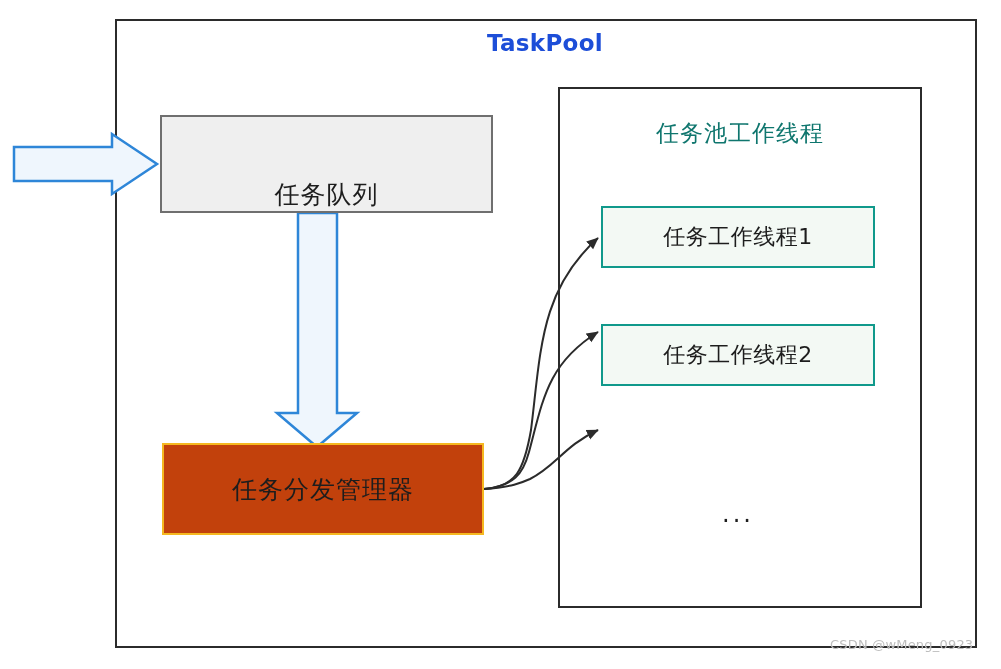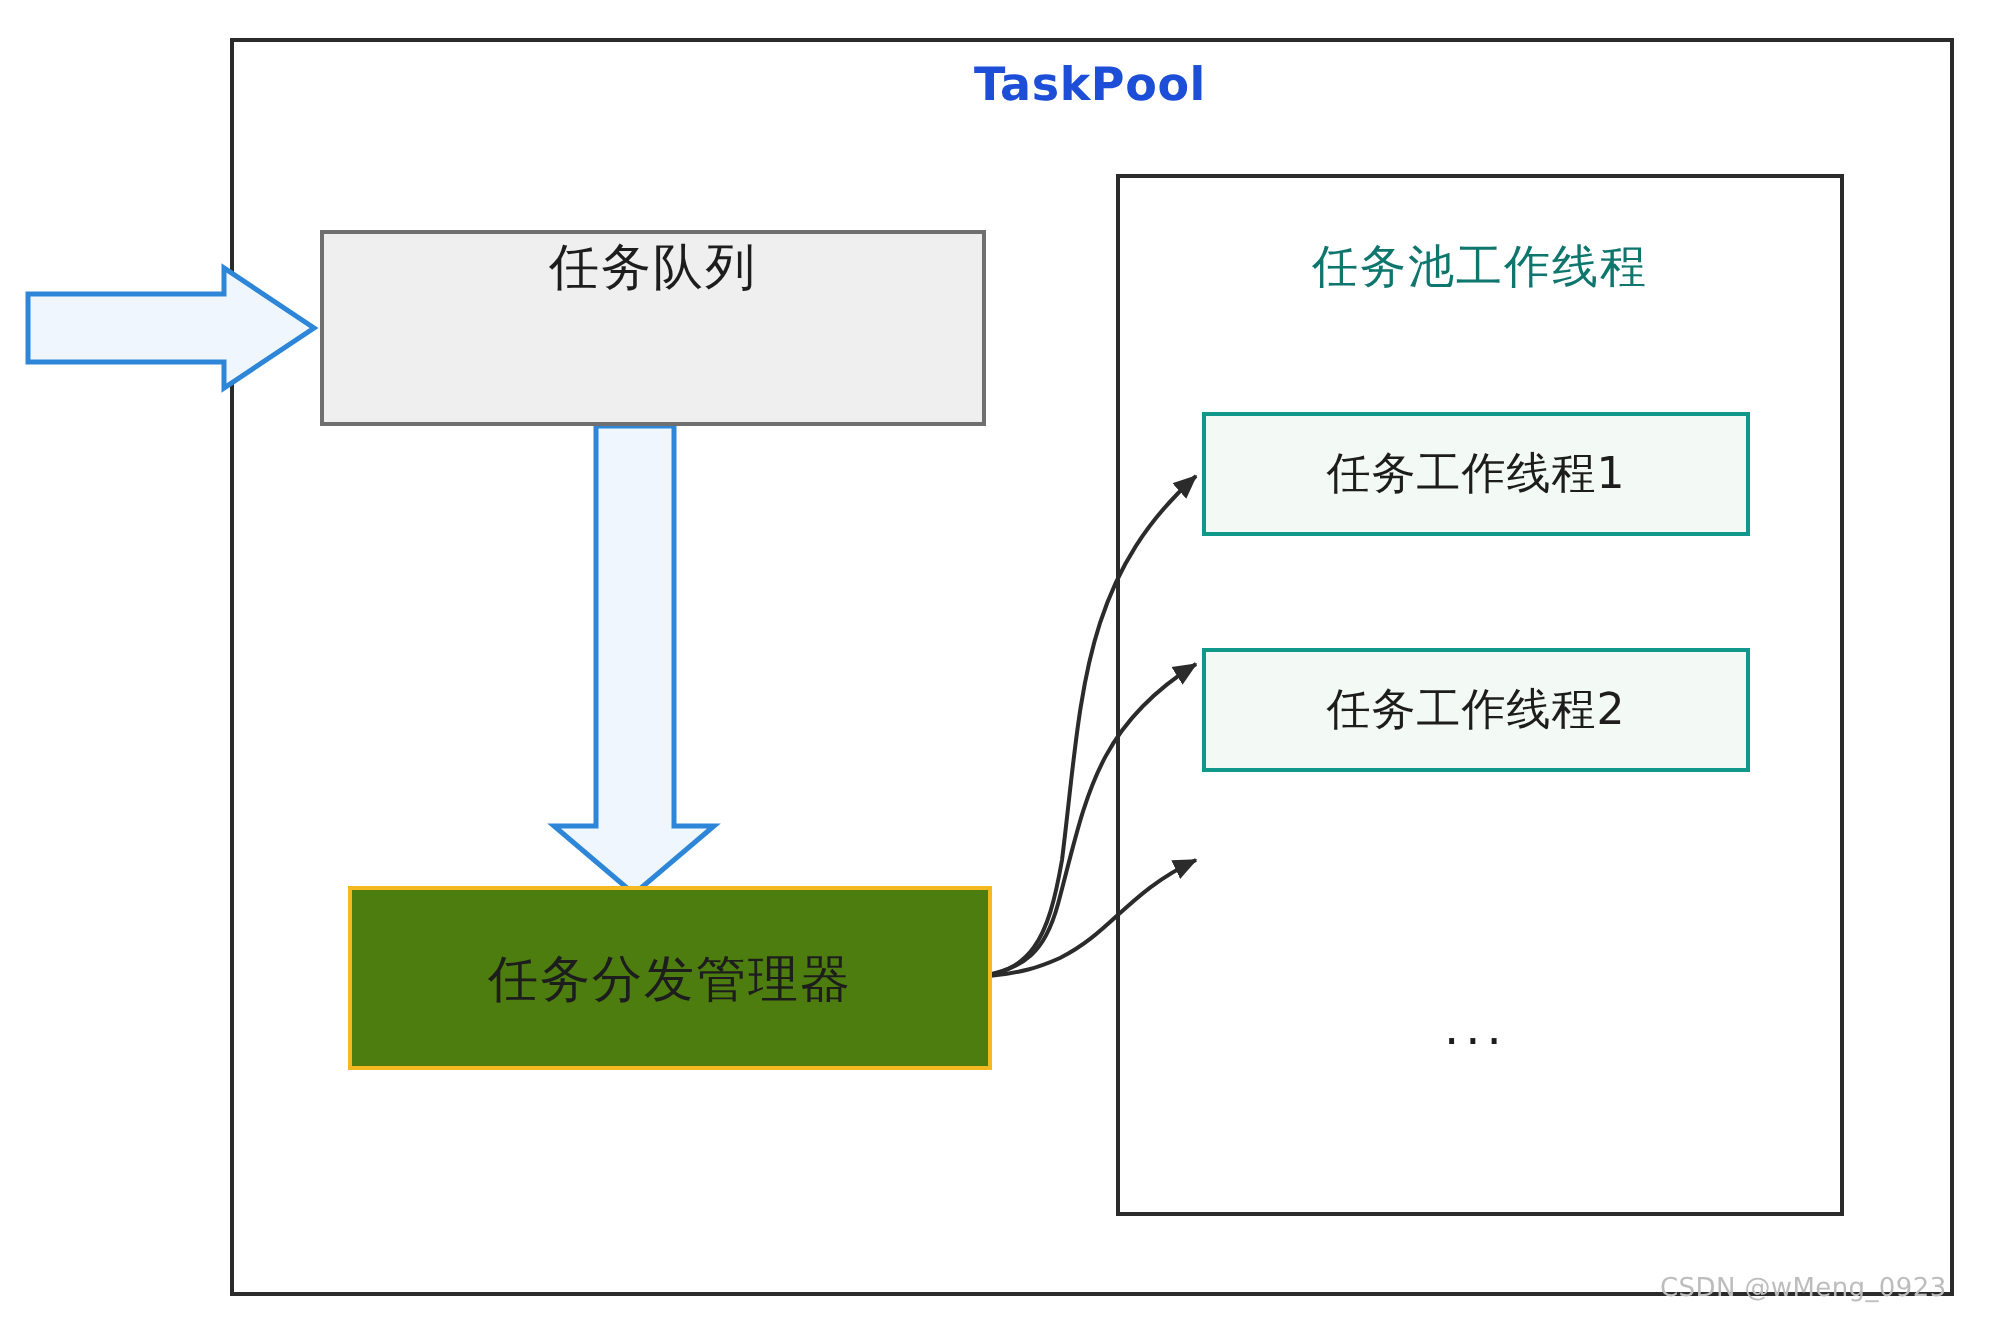--- a/index.html
+++ b/index.html
@@ -41,41 +41,40 @@
   .queue-box {
     position: absolute;
     left: 160px;
     top: 115px;
     width: 333px;
     height: 98px;
     background: #efefef;
     border: 2px solid #6f6f6f;
     box-sizing: border-box;
     display: flex;
-    align-items: flex-start;
+    align-items: flex-end;
     justify-content: center;
   }
   .queue-box .label {
     font-size: 25px;
     color: #1d1d1d;
     letter-spacing: 1px;
   }
   .manager-box {
     position: absolute;
     left: 162px;
     top: 443px;
     width: 322px;
     height: 92px;
-    background: #4d7c0f;
+    background: #c2410c;
     border: 2px solid #f5b820;
     box-sizing: border-box;
     display: flex;
     align-items: center;
     justify-content: center;
-    margin-left: 12px;
   }
   .manager-box .label {
     font-size: 25px;
     color: #1d1d1d;
     letter-spacing: 1px;
   }
   .pool-panel {
     position: absolute;
     left: 558px;
     top: 87px;

